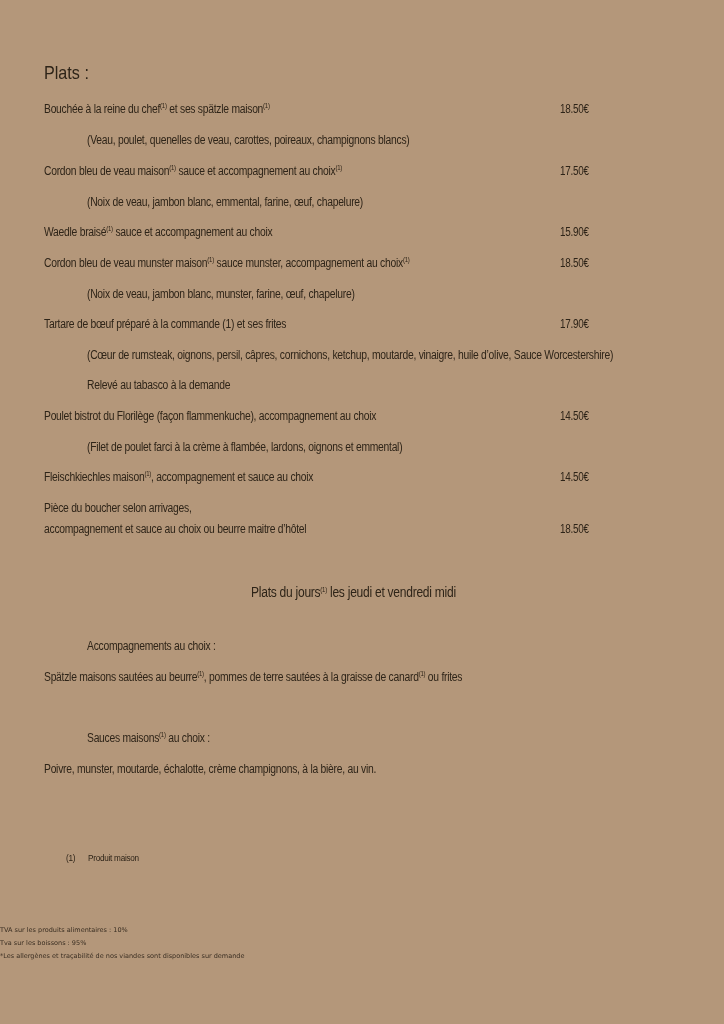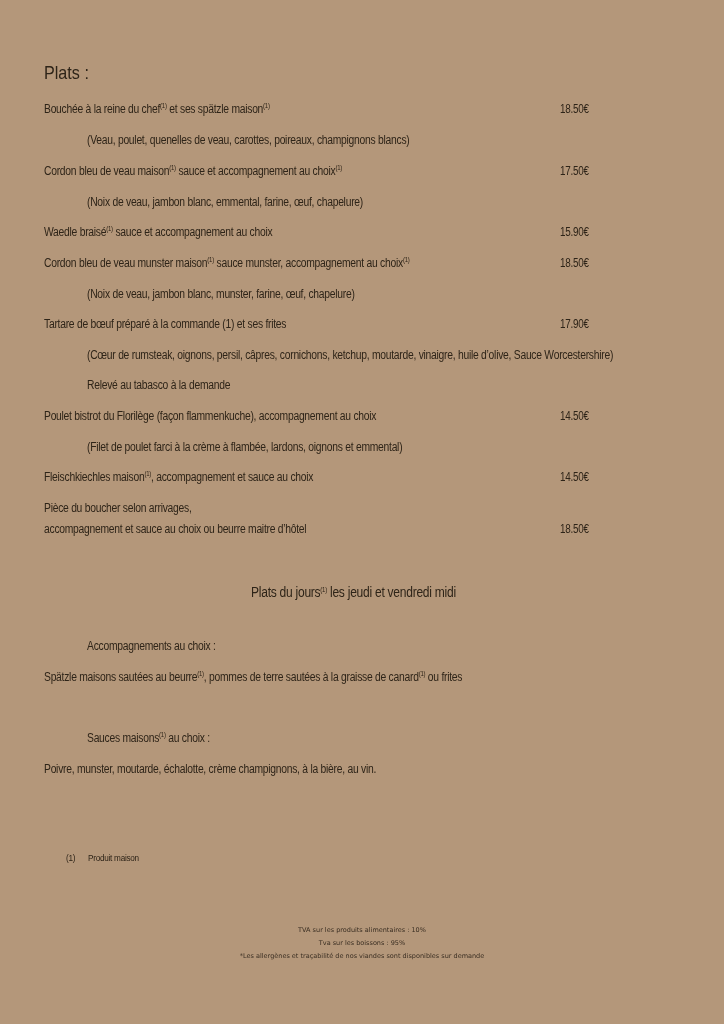--- a/index.html
+++ b/index.html
@@ -19,21 +19,21 @@
     letter-spacing: -0.3px;
     transform-origin: left center;
     transform: scaleX(0.86);
   }
   .title { font-size: 19px; letter-spacing: 0; transform: scaleX(0.85); }
   .subhead { font-size: 14px; transform: scaleX(0.86); }
   .price { position: absolute; font-size: 12px; transform: scaleX(0.82); transform-origin: left center; white-space: nowrap; letter-spacing: -0.3px; }
   sup { font-size: 7px; vertical-align: 5px; line-height: 0; }
   .note { font-size: 9.5px; transform: scaleX(0.86); }
   .footer {
-    position: absolute; left: 0; width: 724px; text-align: center;
+    position: absolute; left: 0; width: 724px; 
     font-family: "DejaVu Sans", sans-serif; font-size: 6.5px; color: #3a2e22;
   }
 </style>
 </head>
 <body>
 
 <div class="page">
 
   <div class="t title" style="left:44px; top:62px;">Plats :</div>
 

